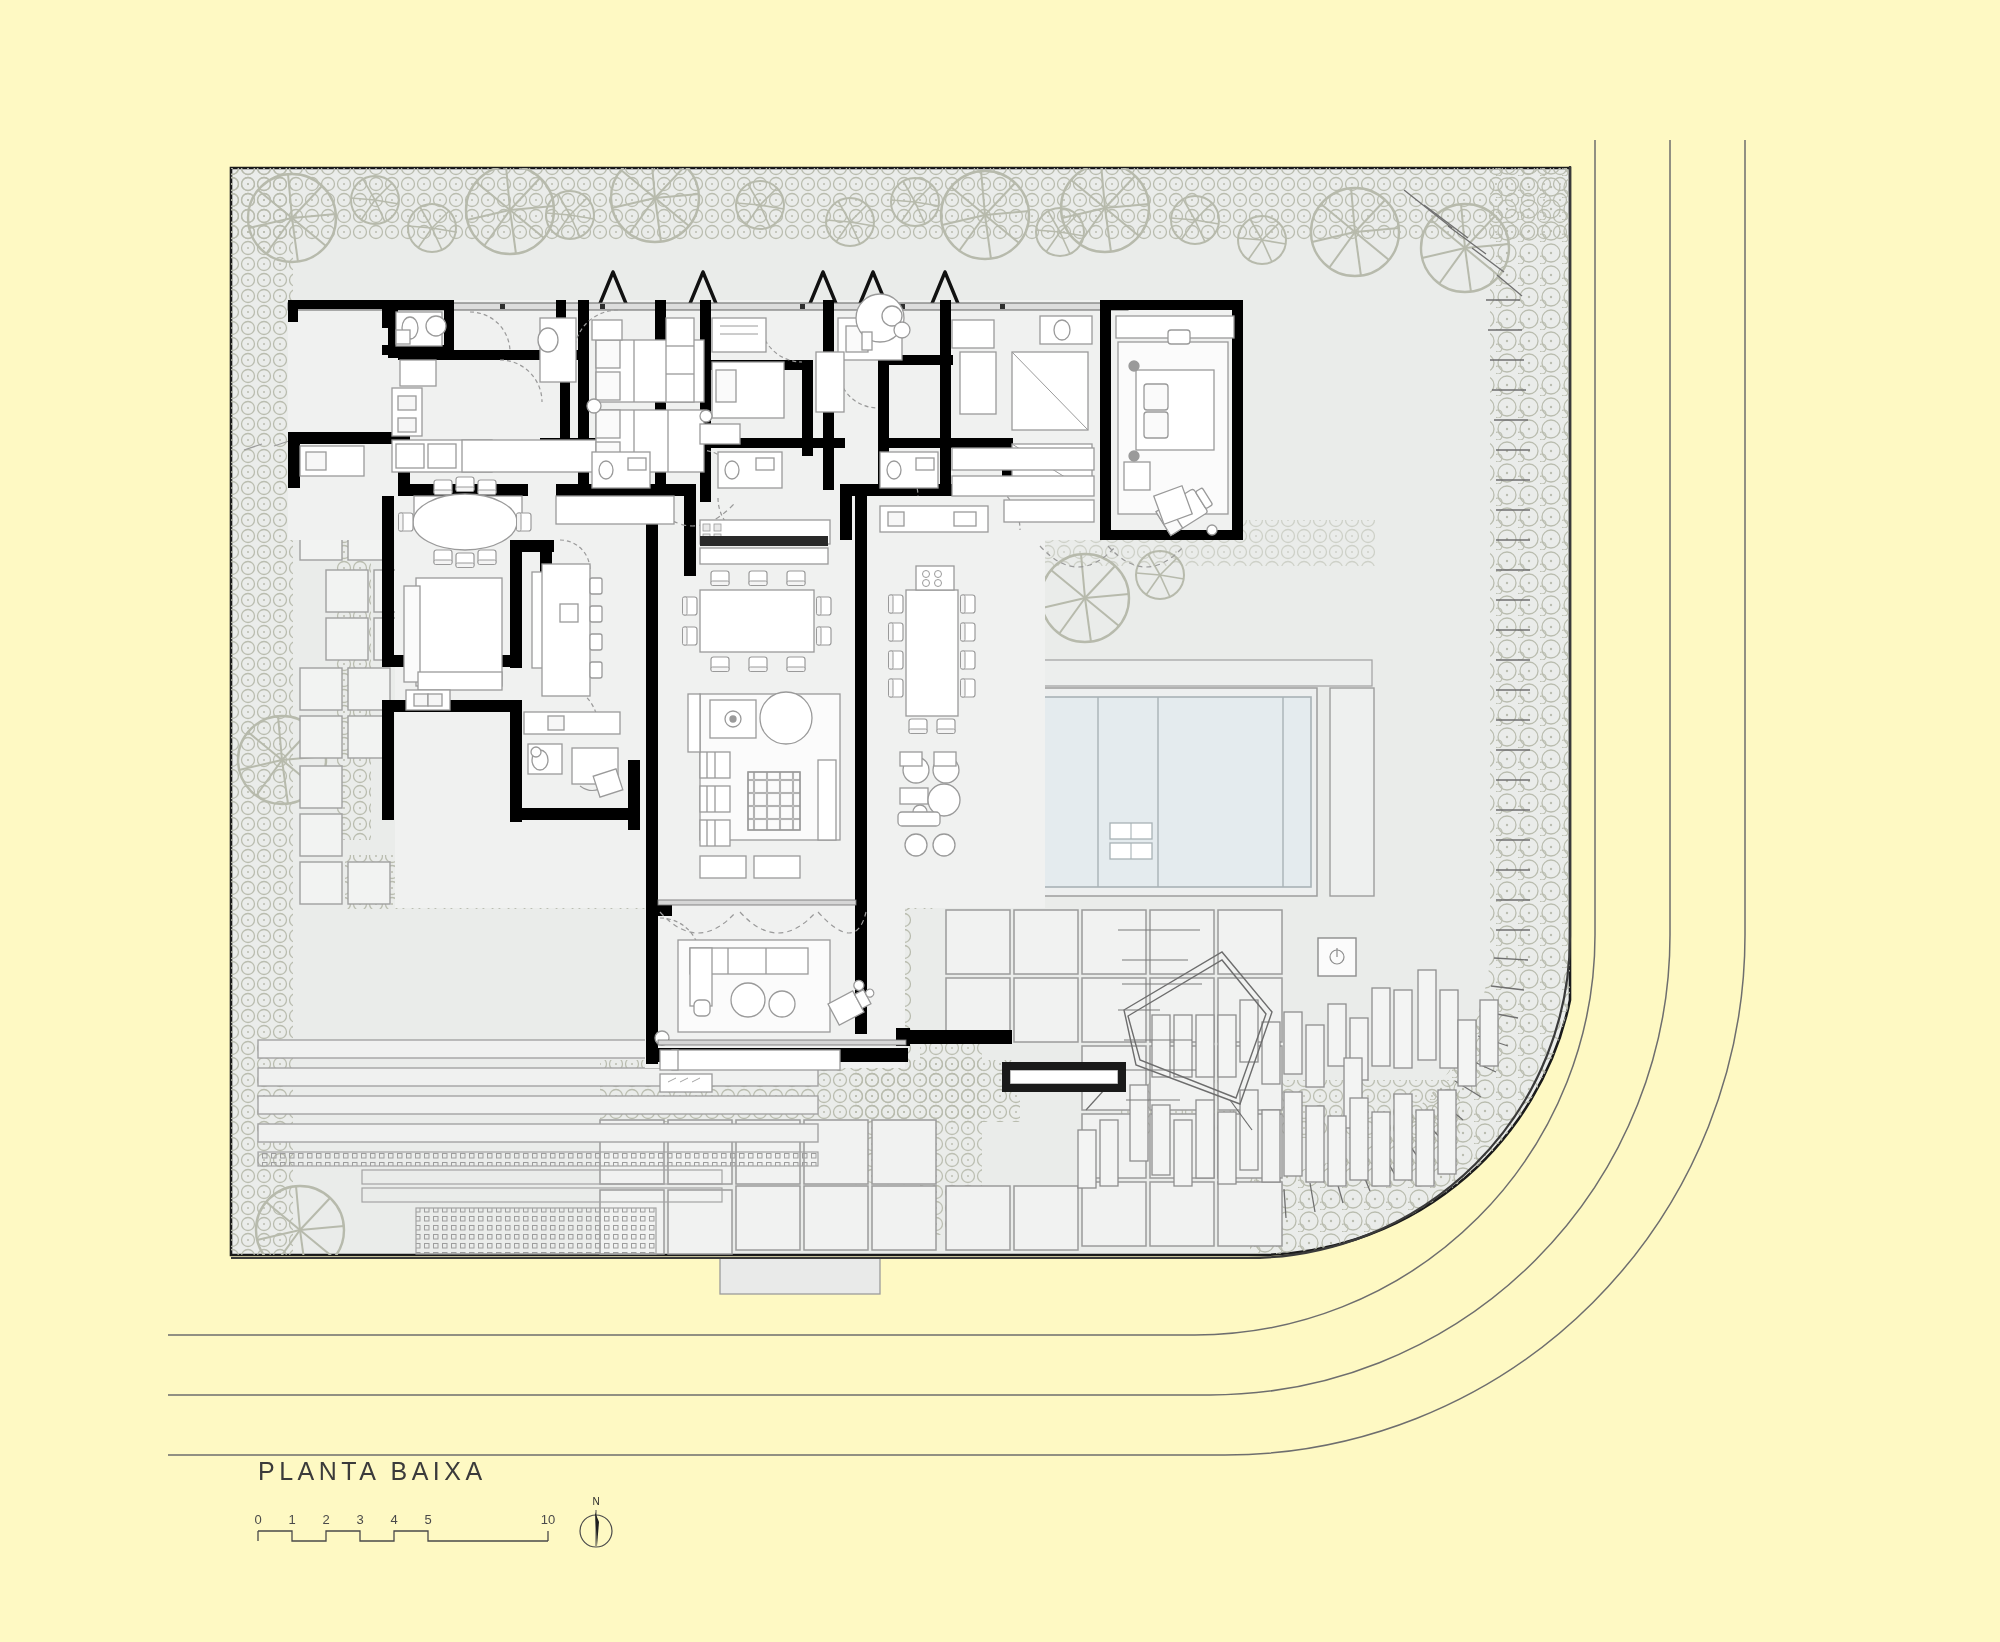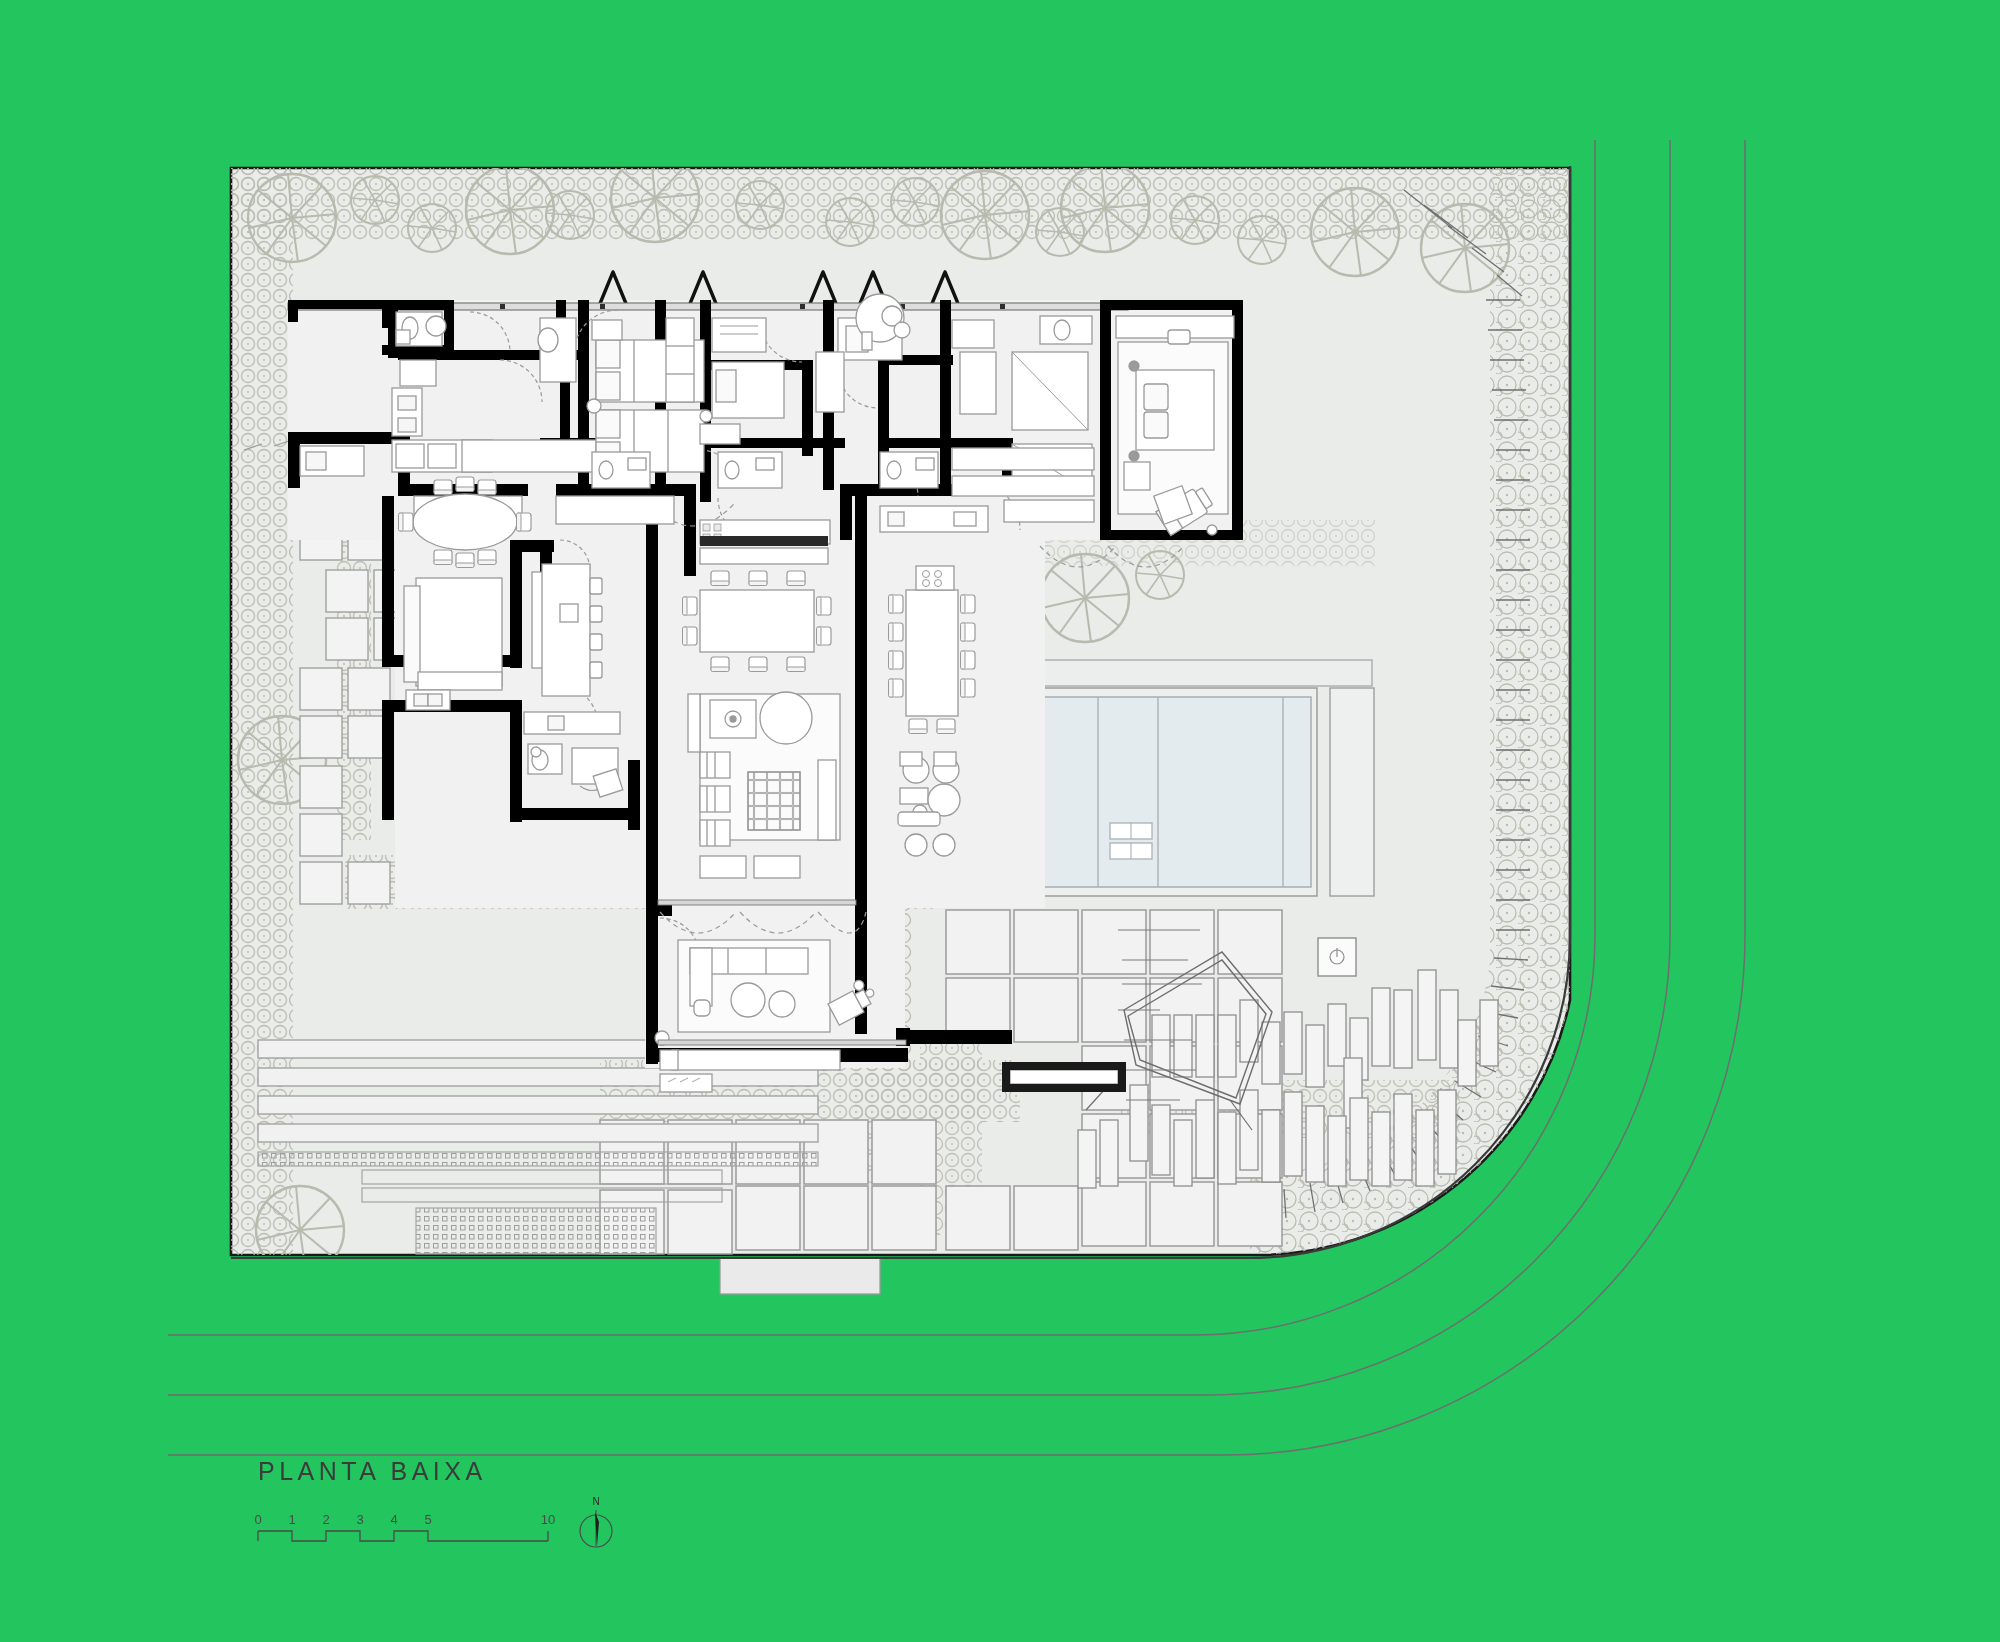--- a/index.html
+++ b/index.html
@@ -1,18 +1,18 @@
 <!DOCTYPE html>
 <html><head>
 <meta charset="utf-8">
 <style>
   html,body{margin:0;padding:0;background:#ffffff;}
   body{width:2000px;height:1642px;position:relative;overflow:hidden;
        font-family:"Liberation Sans","DejaVu Sans",sans-serif;}
-  #sheet{position:absolute;left:0;top:0;width:2000px;height:1642px;background:#22c55e;}
+  #sheet{position:absolute;left:0;top:0;width:2000px;height:1642px;background:#fef9c3;}
   svg{display:block;}
   .ttl{font-family:"Liberation Sans","DejaVu Sans",sans-serif;
        font-size:25px;letter-spacing:4.5px;fill:#3b3b3b;}
   .sn{font-family:"Liberation Sans","DejaVu Sans",sans-serif;
       font-size:13px;fill:#4a4a4a;}
   .nn{font-family:"Liberation Sans","DejaVu Sans",sans-serif;
       font-size:10px;fill:#2b2b2b;}
 </style>
 </head>
 <body>

